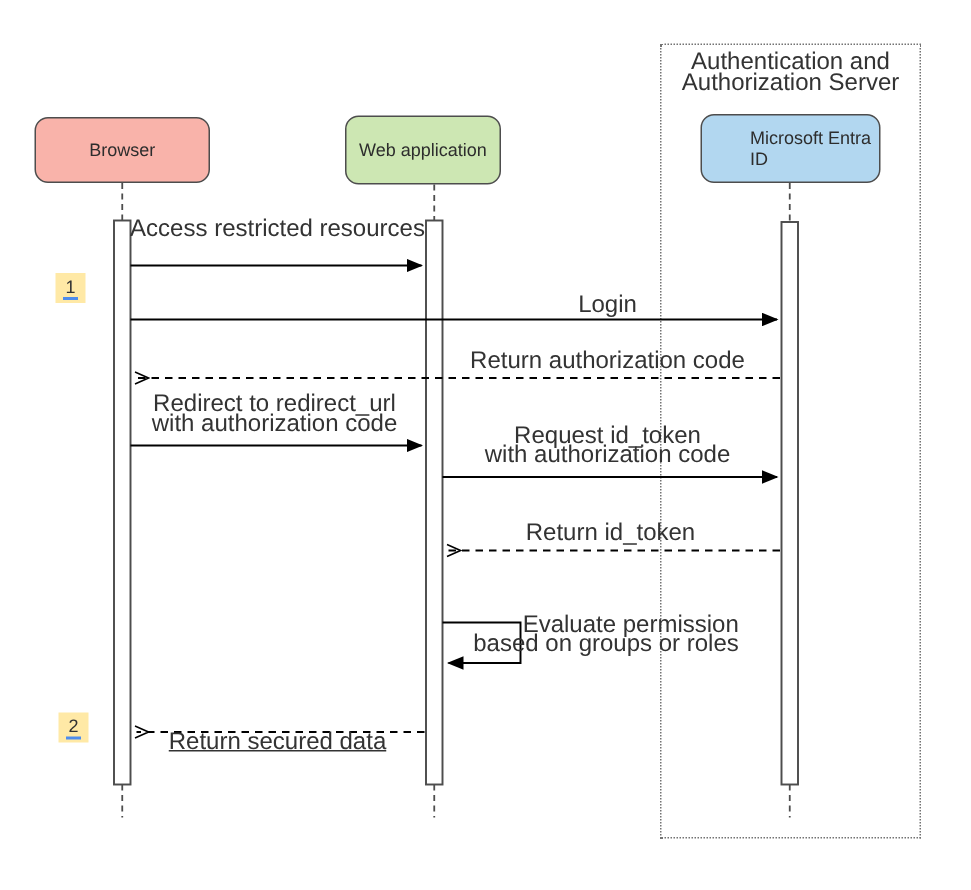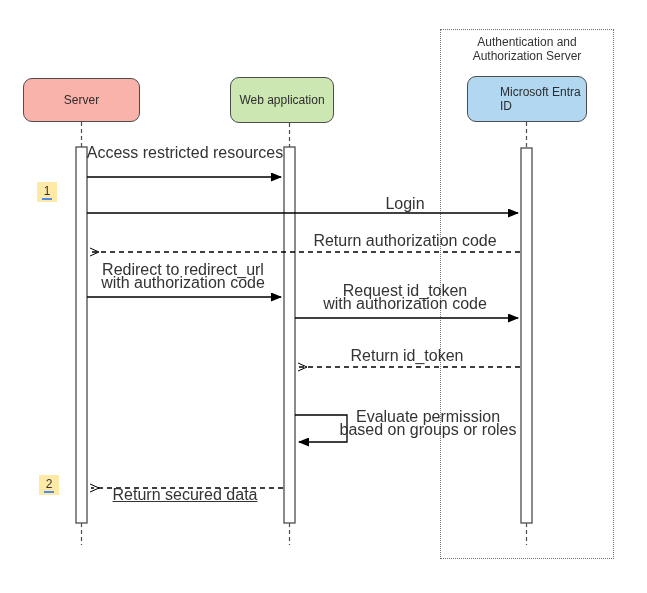--- a/index.html
+++ b/index.html
@@ -4,21 +4,21 @@
 <style>
   html,body { margin:0; padding:0; background:#fff; }
   .stage {
     position:relative; width:647px; height:593px; background:#ffffff;
     font-family:"Liberation Sans", sans-serif; color:#333; overflow:hidden;
   }
   .frame {
     position:absolute; left:440px; top:29px; width:172px; height:528px;
     border:1px dotted #737373; background:transparent;
   }
-  .frame-title { padding-top:5px; text-align:center; font-size:12px; line-height:14px; color:#333; }
+  .frame-title { padding-top:5px; text-align:center; font-size:16px; line-height:14px; color:#333; }
   .frame-title span { display:block; }
   .actor {
     position:absolute; border:1px solid #4d4d4d; border-radius:9px;
     display:flex; align-items:center; justify-content:center;
     font-size:12px; color:#2d2d2d; box-sizing:border-box; z-index:2;
   }
   .actor-browser { left:23px; top:78px; width:117px; height:44px; }
   .actor-webapp  { left:230px; top:77px; width:104px; height:46px; }
   .actor-entra   { left:467px; top:76px; width:120px; height:46px; }
   .msg-label {
@@ -26,21 +26,21 @@
     transform:translateX(-50%); white-space:nowrap; color:#333; z-index:3;
     background:transparent;
   }
   .msg-label span { display:block; }
   .m1 { left:185px; top:146px; }
   .m2 { left:405px; top:197px; }
   .m3 { left:405px; top:234px; }
   .m4 { left:183px; top:263px; }
   .m5 { left:405px; top:284px; }
   .m6 { left:407px; top:349px; }
-  .m7 { left:428px; top:410px; }
+  .m7 { left:404px; top:410px;text-align:right; }
   .m8 { left:185px; top:488px;text-decoration:underline; }
   .badge {
     position:absolute; width:20px; height:20px; z-index:4;
     display:flex; align-items:center; justify-content:center;
     font-size:12px; cursor:pointer;
   }
   .badge-1 { left:37px; top:182px; }
   .badge-2 { left:39px; top:475px; }
   .badge .num { color:#333; line-height:12px; padding:0 2px 1px 2px; border-bottom:2px solid #4e8cec; }
   svg.wires { position:absolute; left:0; top:0; z-index:1; }
@@ -51,21 +51,21 @@
 <div class="stage">
 
   <div class="frame">
     <div class="frame-title">
       <span>Authentication and</span>
       <span>Authorization Server</span>
     </div>
   </div>
 
   <div class="actor actor-browser" style="background-color: rgb(249, 179, 170);">
-    <span>Server</span>
+    <span>Browser</span>
   </div>
   <div class="actor actor-webapp" style="background-color: rgb(205, 231, 179);">
     <span>Web application</span>
   </div>
   <div class="actor actor-entra" style="background-color: rgb(178, 215, 240); padding-left: 32px;">
     <span>Microsoft Entra ID</span>
   </div>
 
   <svg class="wires" width="647" height="593" viewBox="0 0 647 593">
     <defs>

